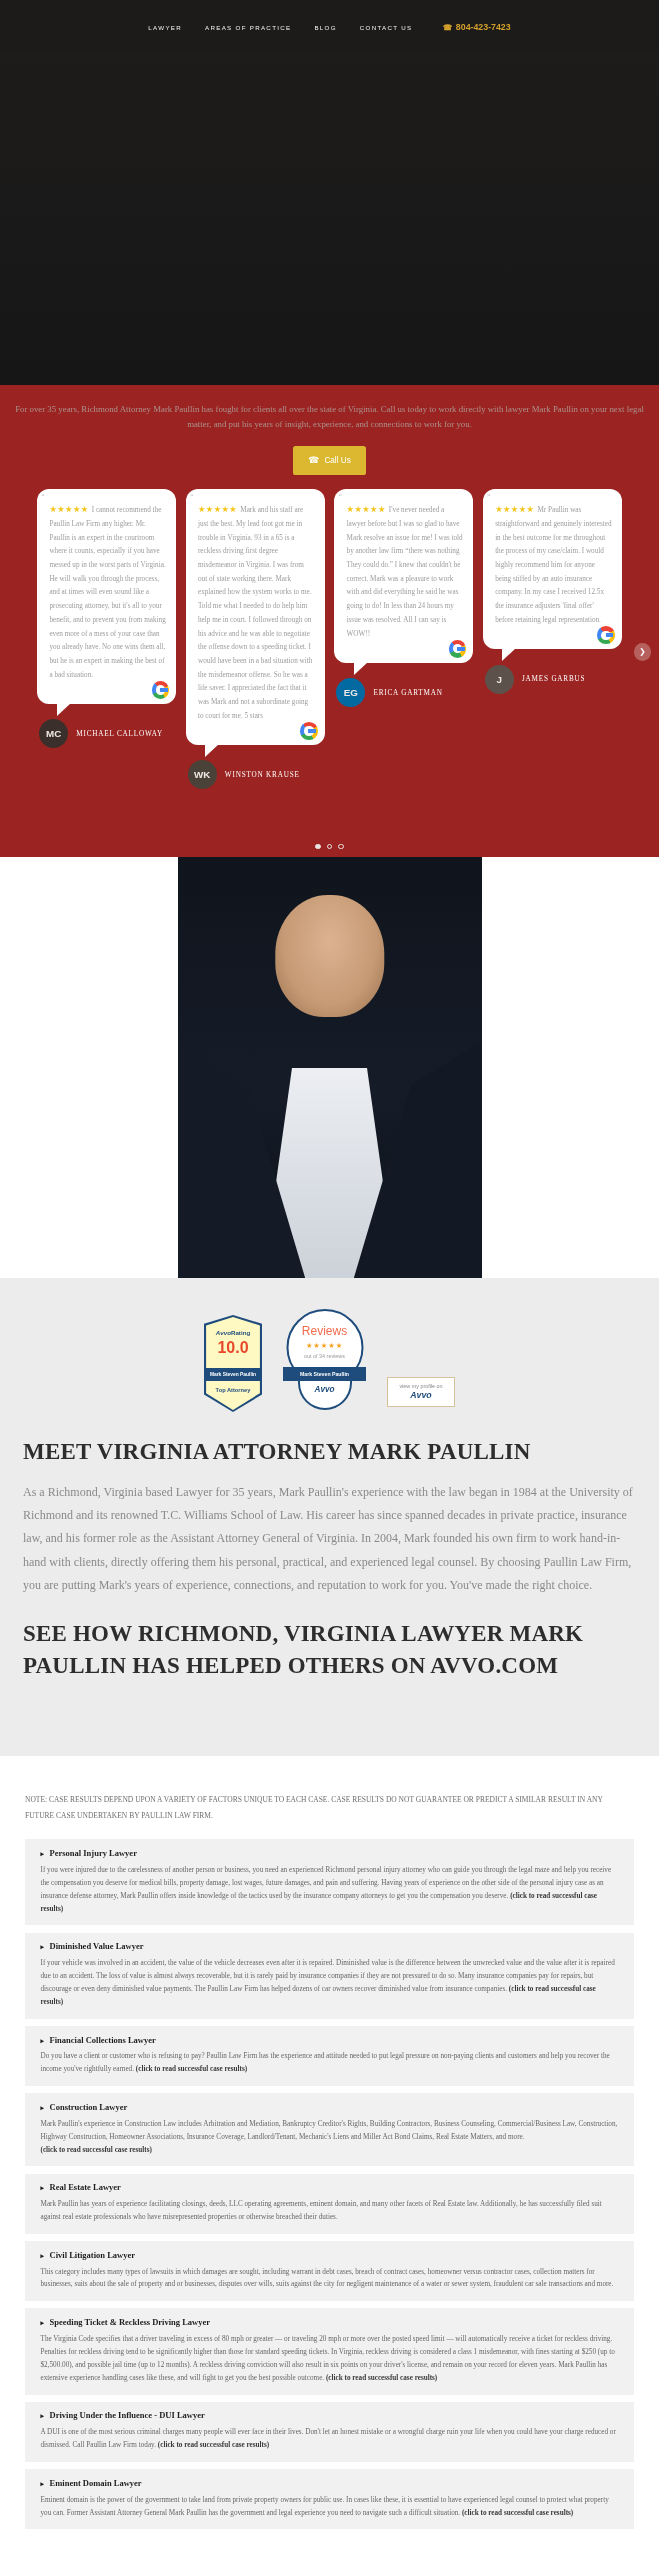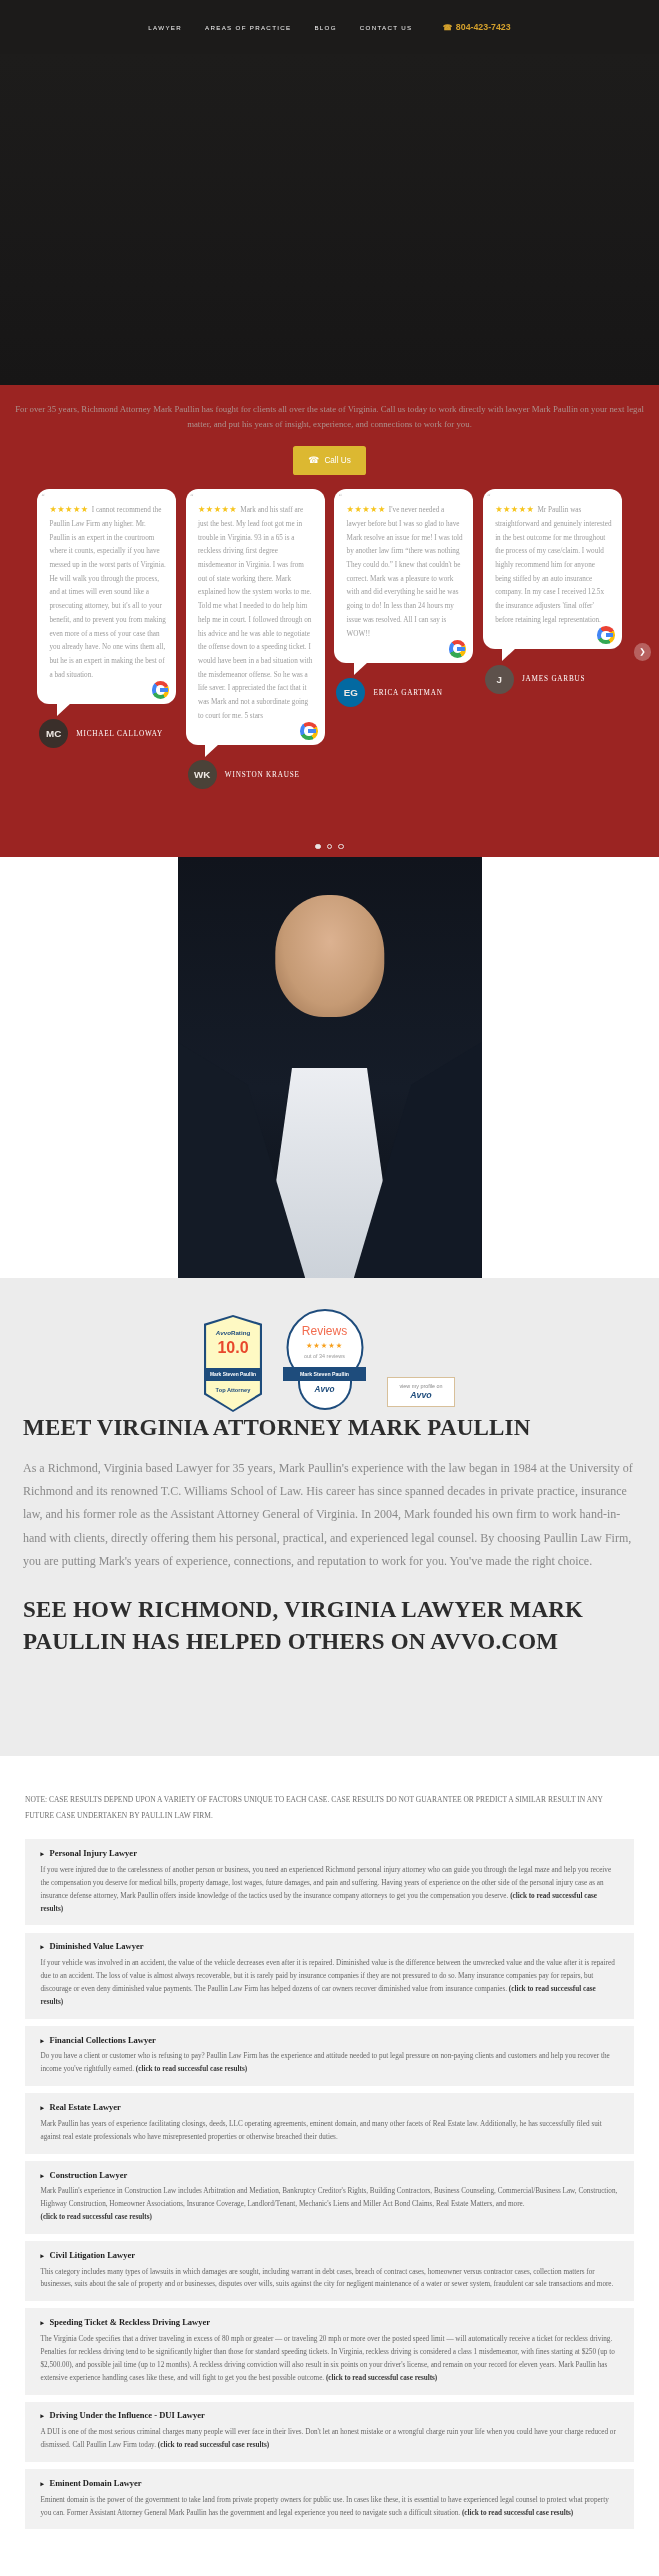--- a/index.html
+++ b/index.html
@@ -60,21 +60,21 @@
   .circ { position: absolute; top: 0; left: 50%; transform: translateX(-50%); width: 77px; height: 77px; border-radius: 50%; background: #fff; border: 2.6px solid #1e4c7c; text-align: center; padding-top: 13.4px; }
   .circ .rv { color: #f26c4f; font-family: "Liberation Sans", sans-serif; font-weight: normal; font-size: 12px; }
   .circ .st { color: #f7a01d; font-size: 7.2px; letter-spacing: 1px; margin-top: 2.6px; }
   .circ .sub { color: #9a9a9a; font-size: 5.4px; font-family: "Liberation Sans", sans-serif; margin-top: 3.1px; }
   .circ-ribbon { position: absolute; left: -3.1px; right: -3.1px; top: 58px; height: 14px; background: #1e4c7c; color: #fff; font-family: "Liberation Sans", sans-serif; font-size: 5.2px; font-weight: bold; display: flex; align-items: center; justify-content: center; z-index: 3; }
   .circ-bottom { position: absolute; left: 50%; transform: translateX(-50%); top: 72px; width: 54px; height: 29px; background: #fff; border: 2.1px solid #1e4c7c; border-top: none; border-radius: 0 0 27px 27px; display: flex; align-items: flex-start; justify-content: center; padding-top: 4.1px; font-size: 8.2px; }
   .profile-badge { width: 68px; height: 30px; background: #fff; border: 0.5px solid #d8c09a; display: flex; flex-direction: column; align-items: center; justify-content: center; cursor: pointer; margin-bottom: 5.2px; }
   .profile-badge .pre { font-size: 5.4px; color: #8a8a8a; font-family: "Liberation Sans", sans-serif; line-height: 1.3; text-align: center; }
   .profile-badge .av { font-size: 8.8px; }
   .h-big { font-size: 23px; font-weight: bold; color: #2d2d2d; letter-spacing: 0.2px; line-height: 1.4; }
-  .meet .h-big { }
+  .meet .h-big { margin-top: 24px; }
   .meet-p { margin-top: 12.4px; color: #8a8a8a; font-size: 12px; line-height: 1.95; }
   .meet .h-big2 { margin-top: 20.6px; }
 
   
   .practice { height: 1051px; background: #fff; padding: 23px 25px 0; }
   .note { margin: 13.4px 0 15.5px; color: #6e6e6e; font-size: 7.5px; line-height: 2.1; max-width: 600px; }
   .pcard { background: #f1f1f1; padding: 8.8px 15.5px 9.8px; margin-bottom: 7.2px; }
   .pcard-title { font-size: 8.5px; font-weight: bold; color: #1e1e1e; cursor: pointer; }
   .pcard-title::before { content: "\25B8"; margin-right: 5.7px; font-size: 6.7px; color: #1e1e1e; }
   .pcard-text { margin-top: 5.7px; font-size: 7.2px; line-height: 1.8; color: #666; white-space: pre-line; }
@@ -205,29 +205,29 @@
   </div>
   <div class="pcard">
     <div class="pcard-title">Diminished Value Lawyer</div>
     <p class="pcard-text"><span>If your vehicle was involved in an accident, the value of the vehicle decreases even after it is repaired. Diminished value is the difference between the unwrecked value and the value after it is repaired due to an accident. The loss of value is almost always recoverable, but it is rarely paid by insurance companies if they are not pressured to do so. Many insurance companies pay for repairs, but discourage or even deny diminished value payments. The Paullin Law Firm has helped dozens of car owners recover diminished value from insurance companies. </span><span class="cta">(click to read successful case results)</span></p>
   </div>
   <div class="pcard">
     <div class="pcard-title">Financial Collections Lawyer</div>
     <p class="pcard-text"><span>Do you have a client or customer who is refusing to pay? Paullin Law Firm has the experience and attitude needed to put legal pressure on non-paying clients and customers and help you recover the income you've rightfully earned. </span><span class="cta">(click to read successful case results)</span></p>
   </div>
   <div class="pcard">
-    <div class="pcard-title">Real Estate Lawyer</div>
-    <p class="pcard-text"><span>Mark Paullin has years of experience facilitating closings, deeds, LLC operating agreements, eminent domain, and many other facets of Real Estate law. Additionally, he has successfully filed suit against real estate professionals who have misrepresented properties or otherwise breached their duties.</span></p>
-  </div>
-  <div class="pcard">
     <div class="pcard-title">Construction Lawyer</div>
     <p class="pcard-text"><span>Mark Paullin's experience in Construction Law includes Arbitration and Mediation, Bankruptcy Creditor's Rights, Building Contractors, Business Counseling, Commercial/Business Law, Construction, Highway Construction, Homeowner Associations, Insurance Coverage, Landlord/Tenant, Mechanic's Liens and Miller Act Bond Claims, Real Estate Matters, and more.
 </span><span class="cta">(click to read successful case results)</span></p>
   </div>
   <div class="pcard">
+    <div class="pcard-title">Real Estate Lawyer</div>
+    <p class="pcard-text"><span>Mark Paullin has years of experience facilitating closings, deeds, LLC operating agreements, eminent domain, and many other facets of Real Estate law. Additionally, he has successfully filed suit against real estate professionals who have misrepresented properties or otherwise breached their duties.</span></p>
+  </div>
+  <div class="pcard">
     <div class="pcard-title">Civil Litigation Lawyer</div>
     <p class="pcard-text"><span>This category includes many types of lawsuits in which damages are sought, including warrant in debt cases, breach of contract cases, homeowner versus contractor cases, collection matters for businesses, suits about the sale of property and or businesses, disputes over wills, suits against the city for negligent maintenance of a water or sewer system, fraudulent car sale transactions and more.</span></p>
   </div>
   <div class="pcard">
     <div class="pcard-title">Speeding Ticket &amp; Reckless Driving Lawyer</div>
     <p class="pcard-text"><span>The Virginia Code specifies that a driver traveling in excess of 80 mph or greater — or traveling 20 mph or more over the posted speed limit — will automatically receive a ticket for reckless driving. Penalties for reckless driving tend to be significantly higher than those for standard speeding tickets. In Virginia, reckless driving is considered a class 1 misdemeanor, with fines starting at $250 (up to $2,500.00), and possible jail time (up to 12 months). A reckless driving conviction will also result in six points on your driver's license, and remain on your record for eleven years. Mark Paullin has extensive experience handling cases like these, and will fight to get you the best possible outcome. </span><span class="cta">(click to read successful case results)</span></p>
   </div>
   <div class="pcard">
     <div class="pcard-title">Driving Under the Influence - DUI Lawyer</div>
     <p class="pcard-text"><span>A DUI is one of the most serious criminal charges many people will ever face in their lives. Don't let an honest mistake or a wrongful charge ruin your life when you could have your charge reduced or dismissed. Call Paullin Law Firm today. </span><span class="cta">(click to read successful case results)</span></p>

